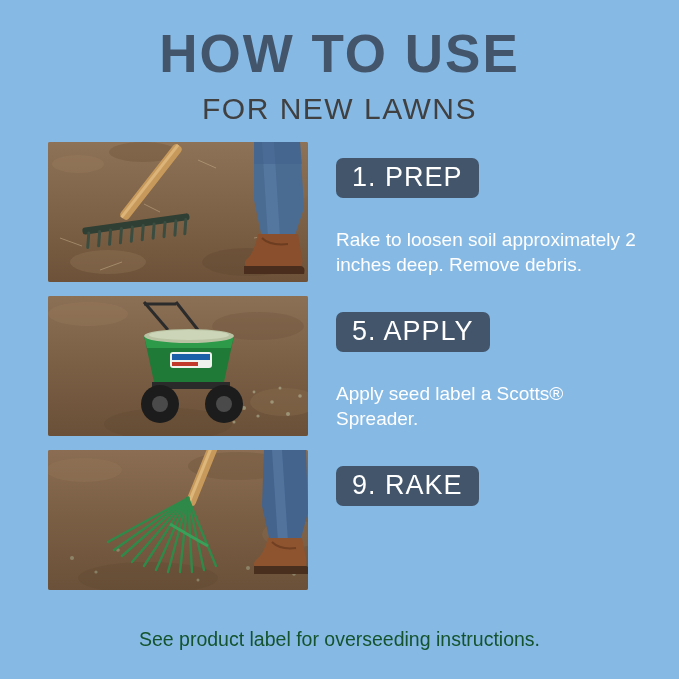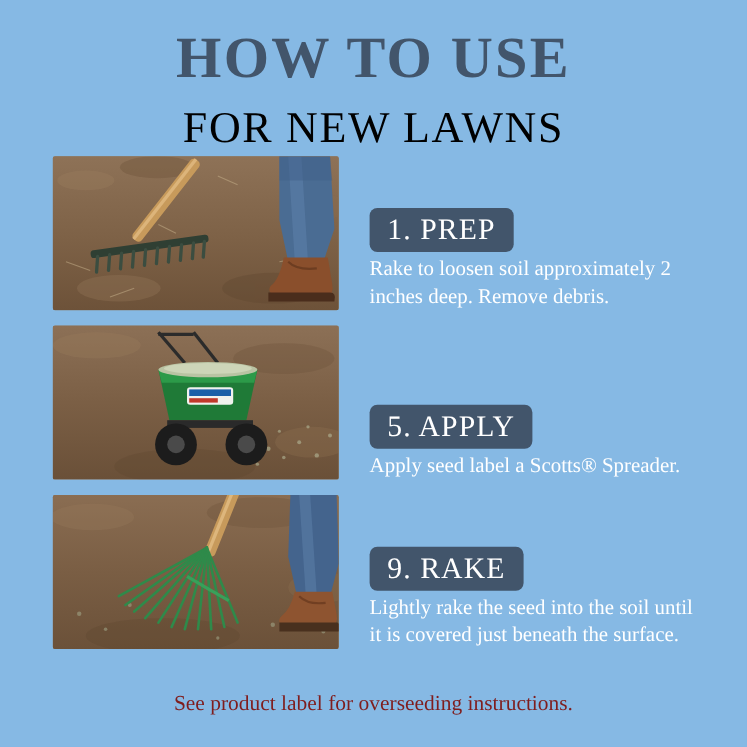--- a/index.html
+++ b/index.html
@@ -11,54 +11,53 @@
     height: 679px;
     background: #86b9e4;
     font-family: "Liberation Sans", sans-serif;
     overflow: hidden;
   }
   .page {
     position: relative;
     width: 679px;
     height: 679px;
     box-sizing: border-box;
-    font-family: Liberation Serif, serif;
   }
 
   
   .header {
     padding-top: 26px;
     text-align: center;
   }
   .title {
     font-size: 53px;
     font-weight: bold;
     letter-spacing: 2px;
     color: #42556b;
     line-height: 1.05;
     margin: 0;
   }
   .subtitle {
-    font-size: 40px;
+    font-size: 30px;
     letter-spacing: 1.5px;
-    color: #000000;
+    color: #404040;
     margin: 10px 0 0 0;
     font-weight: normal;
   }
 
   
   .steps {
     position: absolute;
     top: 142px;
     left: 0;
     width: 679px;
   }
   .step {
     display: flex;
-    align-items: flex-end;
+    align-items: flex-start;
     margin-bottom: 14px;
     padding-left: 48px;
   }
   .photo {
     width: 260px;
     height: 140px;
     flex: 0 0 260px;
     border-radius: 2px;
     overflow: hidden;
     position: relative;
@@ -79,32 +78,32 @@
     letter-spacing: 1px;
     padding: 4px 16px 6px 16px;
     border-radius: 7px;
     font-weight: normal;
     line-height: 1.12;
   }
   .desc {
     color: #ffffff;
     font-size: 19px;
     line-height: 1.32;
-    margin-top: 3px;
+    margin-top: 29px;
     max-width: 300px;
   }
 
   
   .footer {
     position: absolute;
     left: 0;
     right: 0;
     bottom: 28px;
     text-align: center;
-    color: #7f1d1d;
+    color: #14532d;
     font-size: 19.5px;
   }
 </style>
 </head>
 <body>
 
 <div class="page">
 
   <div class="header">
     <h1 class="title">HOW TO USE</h1>
@@ -281,21 +280,20 @@
           <path d="M216 0 L258 0 L260 62 L252 92 L222 92 L214 56 Z" fill="#44648d"></path>
           <path d="M224 0 L230 92 L240 92 L234 0 Z" fill="#5a7da6" opacity="0.6"></path>
 
           <path d="M220 88 Q216 104 208 110 Q202 116 212 120 L252 120 Q260 118 258 108 L254 88 Z" fill="#8e5430"></path>
           <path d="M206 116 L258 116 Q262 116 260 124 L206 124 Z" fill="#49301e"></path>
           <path d="M224 92 Q232 100 248 98" stroke="#713f22" stroke-width="2" fill="none"></path>
         </svg>
       </div>
       <div class="step-text">
         <div class="badge">9. RAKE</div>
-        <div class="desc">Lightly rake the seed into the soil until it is covered just beneath the surface.</div>
       </div>
     </div>
 
   </div>
 
   <div class="footer">See product label for overseeding instructions.</div>
 
 </div>
 
 </body></html>

